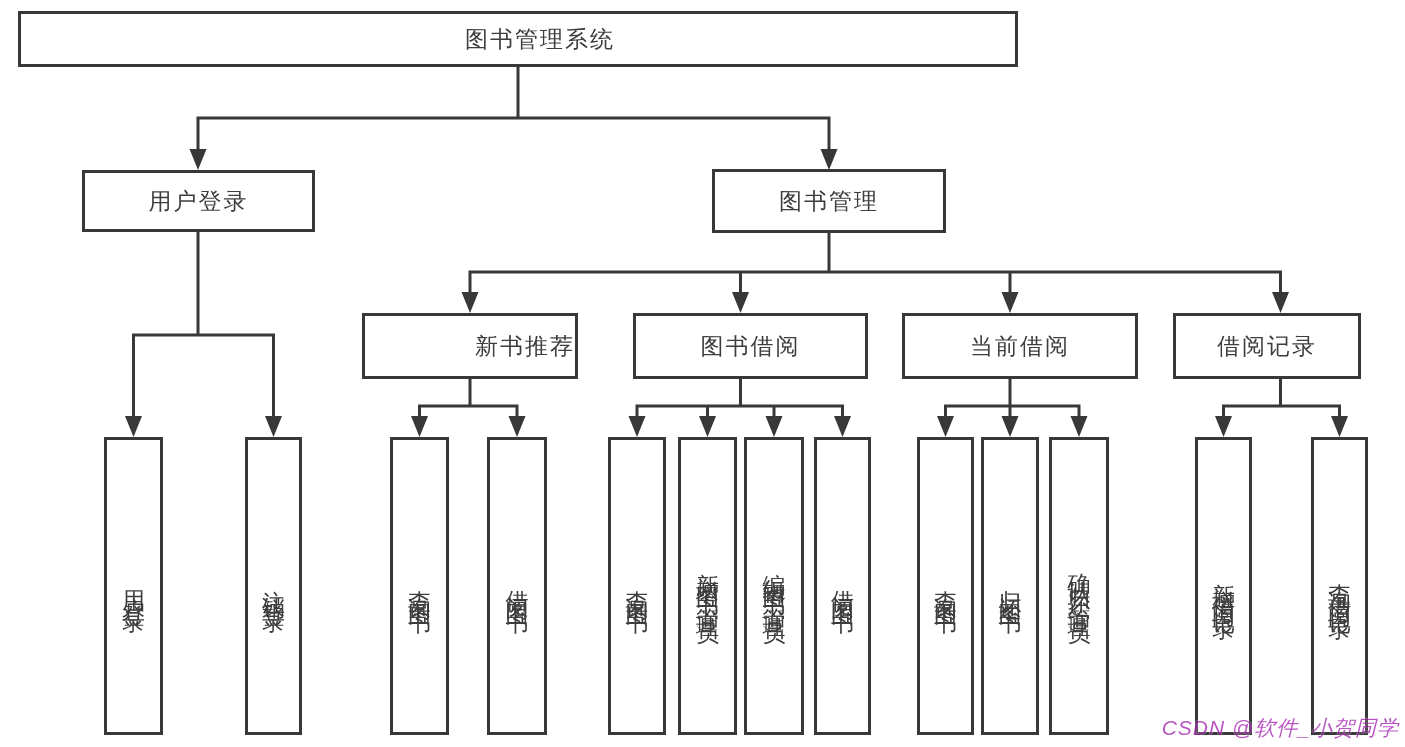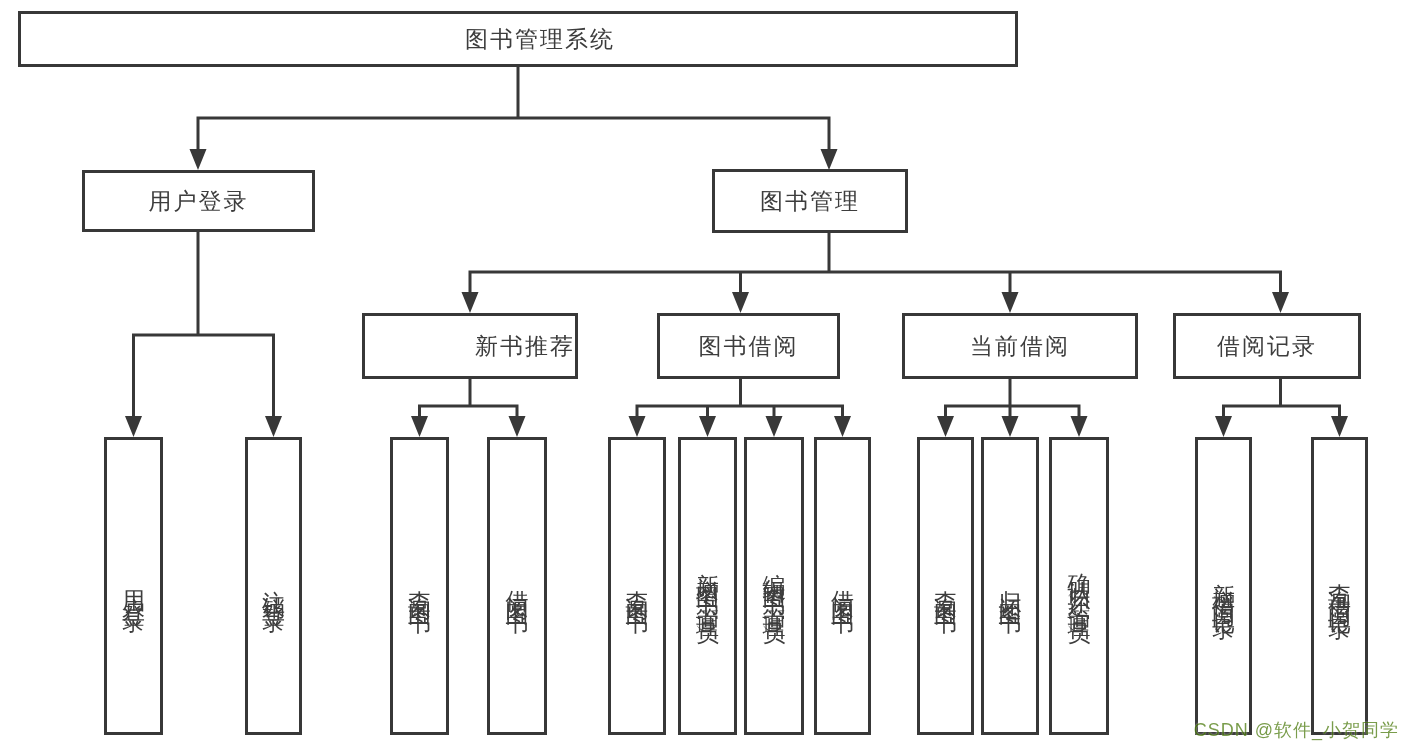--- a/index.html
+++ b/index.html
@@ -37,27 +37,28 @@
     text-orientation: mixed;
     font-size: 23px;
     line-height: 1;
     letter-spacing: 7px;
     white-space: nowrap;
   }
   .watermark {
     position: absolute;
     right: 6px;
     bottom: 5px;
-    font-size: 18px;
+    font-size: 21px;
     letter-spacing: 1px;
-    color: #4d7c0f;
+    color: #a21caf;
     opacity: 0.75;
     z-index: 5;
     white-space: nowrap;
     text-shadow: 0 0 2px #ffffff;
+    font-style: italic;
   }
 </style>
 </head>
 <body>
 
 <div class="canvas">
 
   <svg class="wires" viewBox="0 0 1405 747" xmlns="http://www.w3.org/2000/svg">
     <path fill="none" stroke="#383838" stroke-width="3" d="
       M518 66 V118
@@ -115,28 +116,28 @@
       M1331 416 L1348 416 L1339.5 437 Z"></path>
   </svg>
 
   <div class="node h-node" style="left:18px; top:11px; width:1000px; height:56px;padding-left:44px;">
     <span>图书管理系统</span>
   </div>
 
   <div class="node h-node" style="left:82px; top:170px; width:233px; height:62px;">
     <span>用户登录</span>
   </div>
-  <div class="node h-node" style="left:712px; top:169px; width:196px; height:64px;">
+  <div class="node h-node" style="left:712px; top:169px; width:234px; height:64px;">
     <span>图书管理</span>
   </div>
 
   <div class="node h-node" style="left:362px; top:313px; width:216px; height:66px;justify-content:flex-end;">
     <span>新书推荐</span>
   </div>
-  <div class="node h-node" style="left:633px; top:313px; width:183px; height:66px;margin-left:24px;">
+  <div class="node h-node" style="left:633px; top:313px; width:235px; height:66px;">
     <span>图书借阅</span>
   </div>
   <div class="node h-node" style="left:902px; top:313px; width:236px; height:66px;">
     <span>当前借阅</span>
   </div>
   <div class="node h-node" style="left:1173px; top:313px; width:188px; height:66px;">
     <span>借阅记录</span>
   </div>
 
   <div class="node v-node" style="left:104px; top:437px; width:59px; height:298px;">

